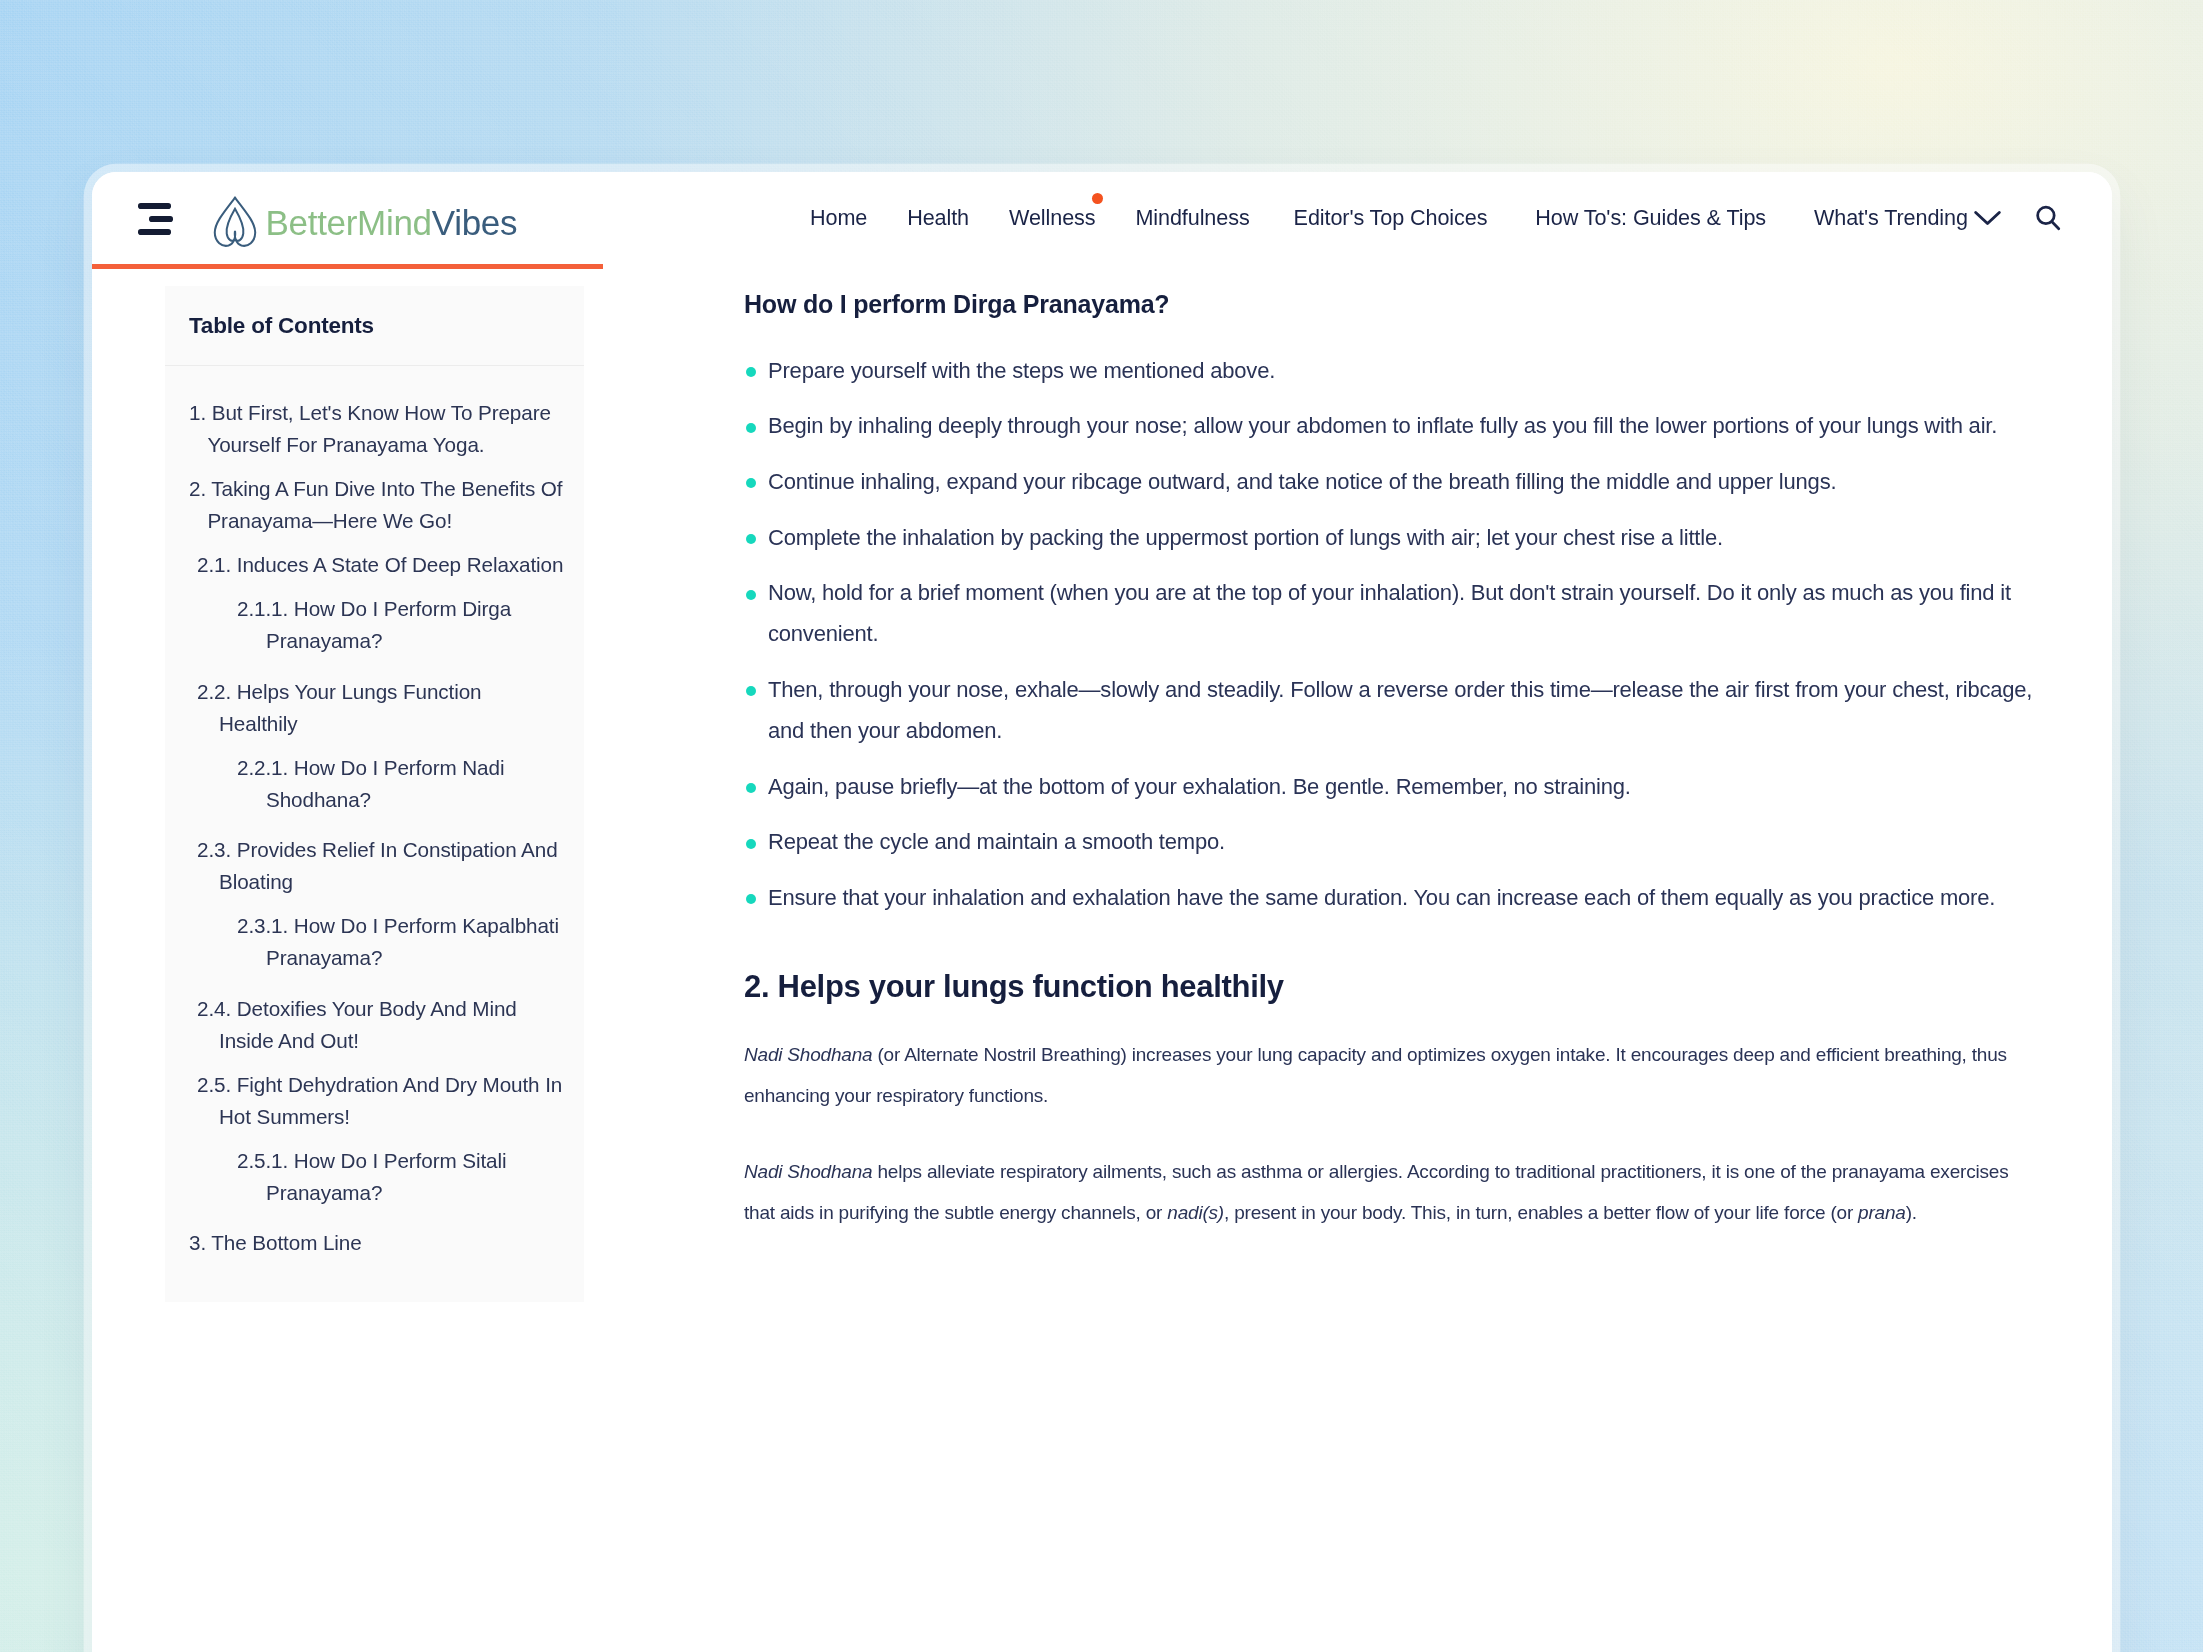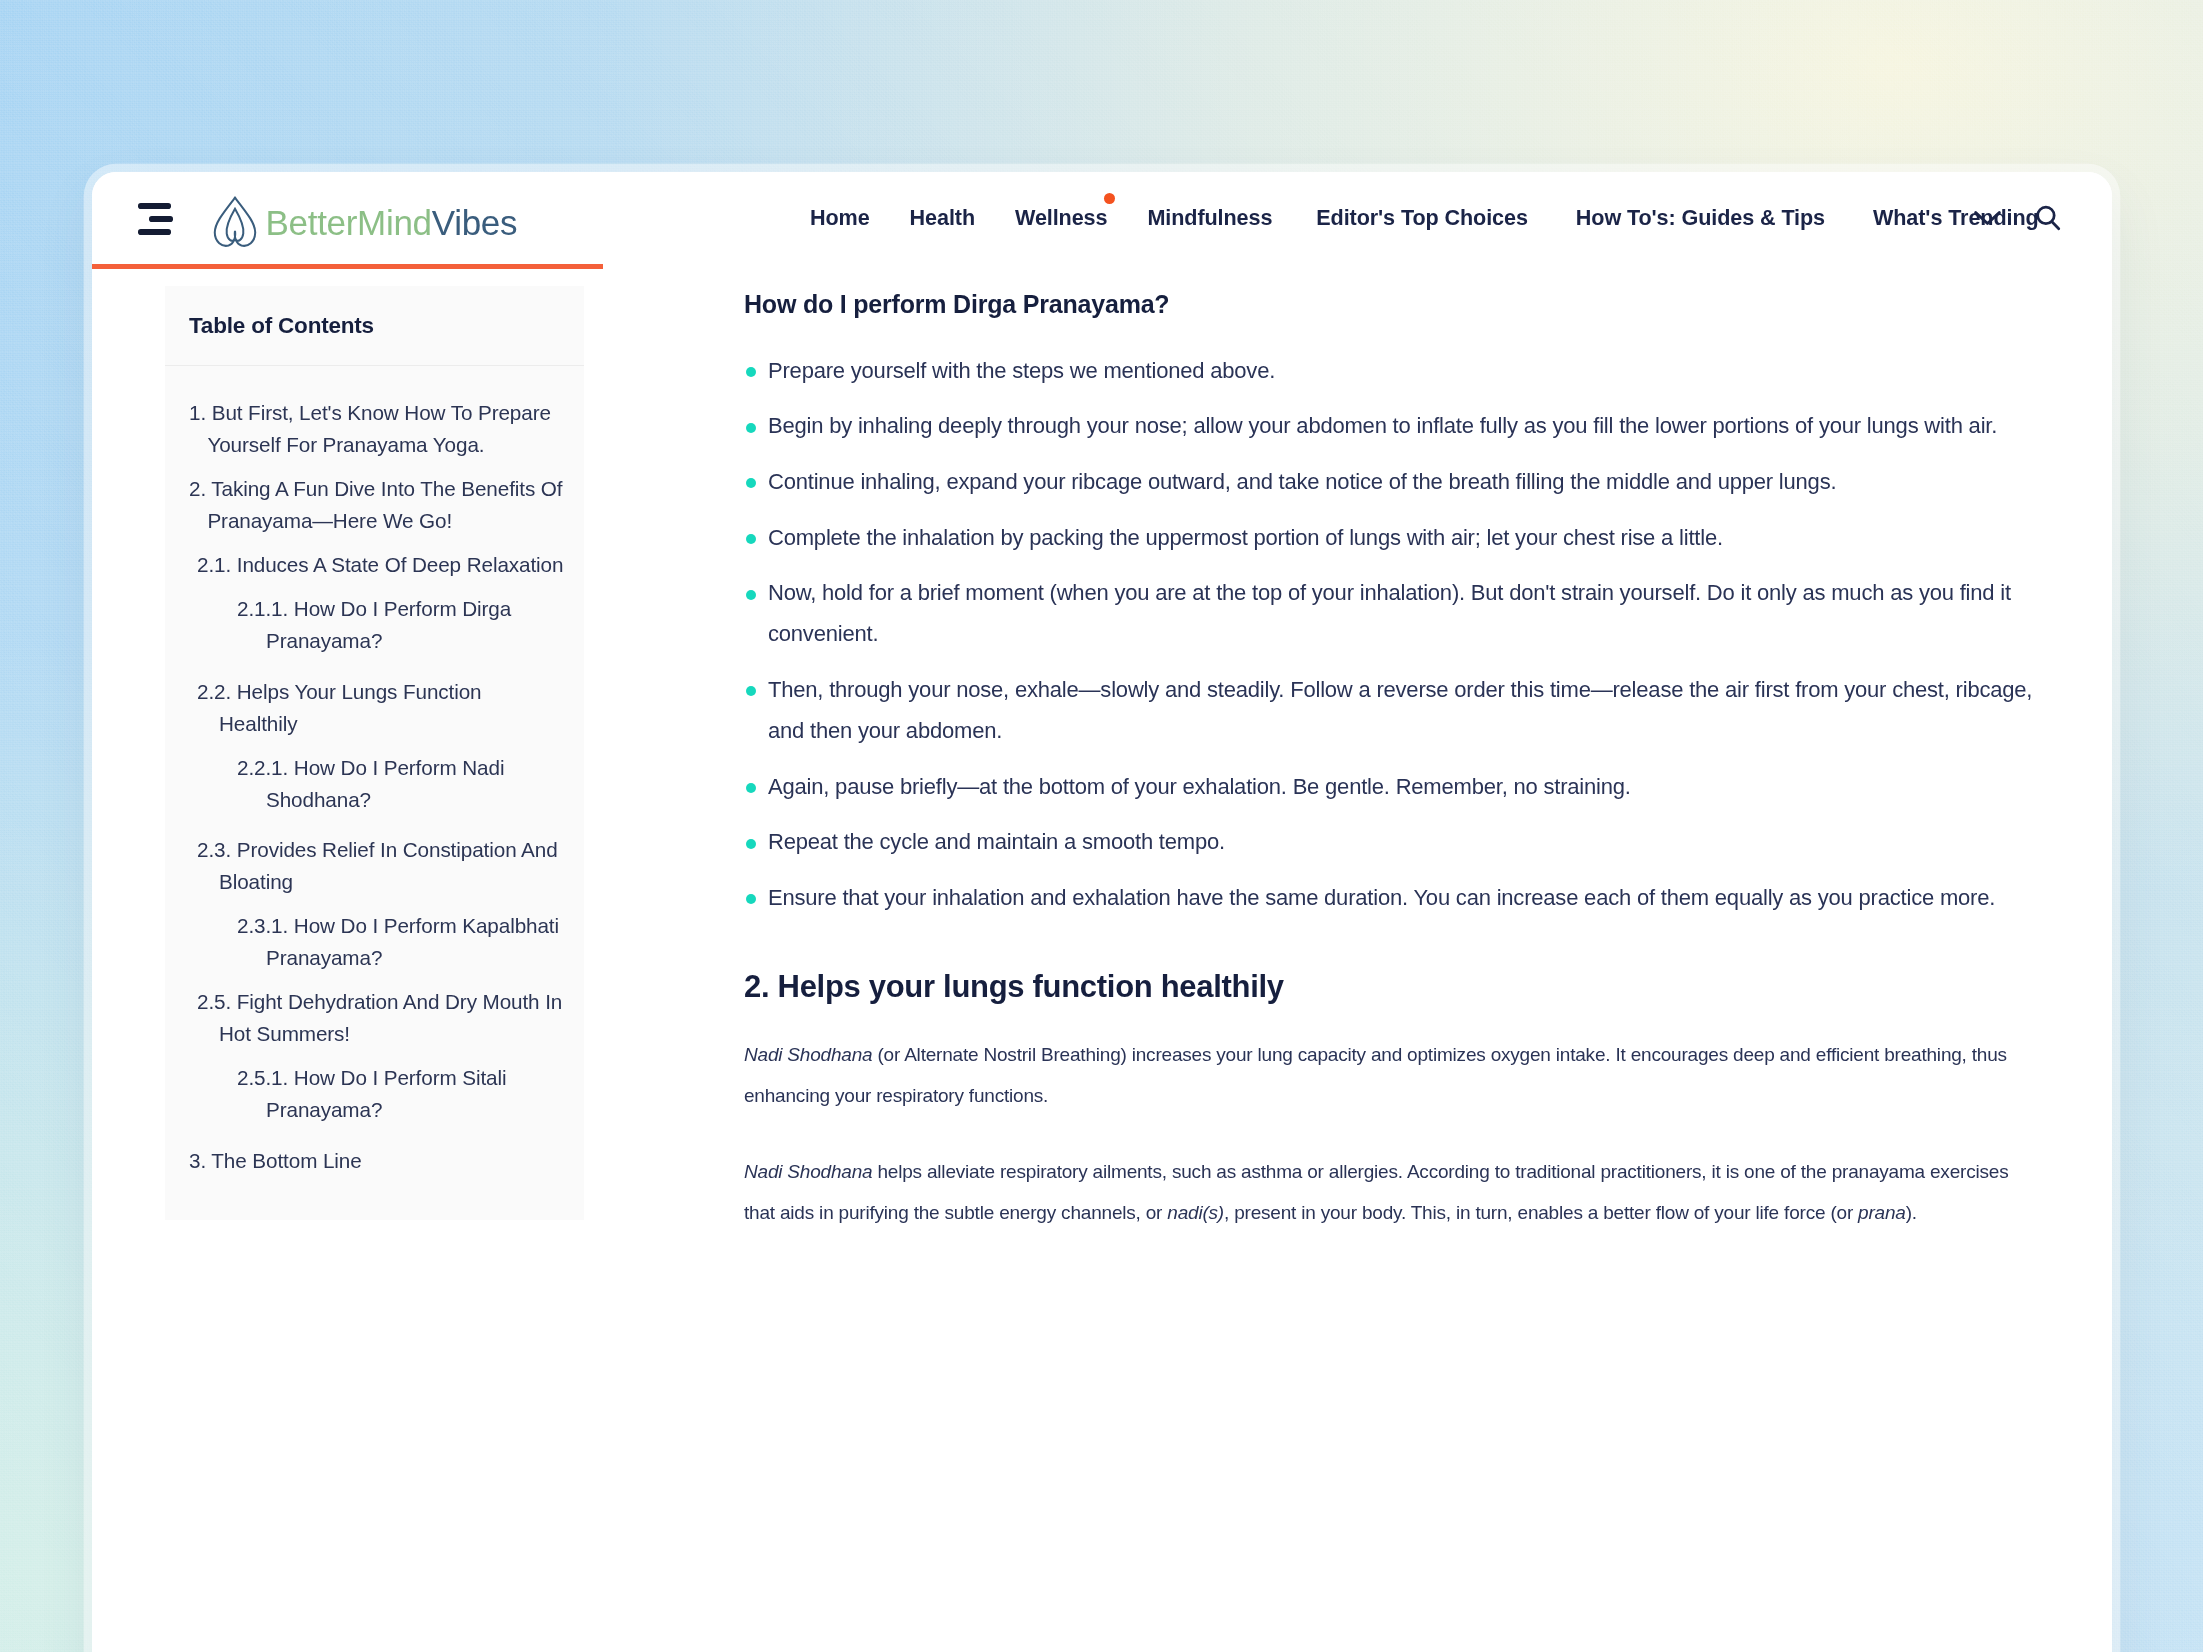--- a/index.html
+++ b/index.html
@@ -104,21 +104,21 @@
     left: 698px;
     top: 0;
     height: 92px;
     display: flex;
     align-items: center;
     gap: 0;
   }
   .nav-item {
     position: relative;
     font-size: 21.6px;
-    font-weight: bold;
+    font-weight: normal;
     color: #1b2447;
     white-space: nowrap;
     padding: 0 20px;
     cursor: pointer;
     letter-spacing: -0.1px;
   }
   .nav-item.wide { padding: 0 24px; }
   .nav-dot {
     position: absolute;
     right: 12px;
@@ -317,20 +317,21 @@
         </div>
         <div id="toc-list">
           <div class="toc-entry lvl1">1. But First, Let's Know How To Prepare Yourself For Pranayama Yoga.</div>
           <div class="toc-entry lvl1">2. Taking A Fun Dive Into The Benefits Of Pranayama—Here We Go!</div>
           <div class="toc-entry lvl2">2.1. Induces A State Of Deep Relaxation</div>
           <div class="toc-entry lvl3">2.1.1. How Do I Perform Dirga Pranayama?</div>
           <div class="toc-entry lvl2 gap">2.2. Helps Your Lungs Function Healthily</div>
           <div class="toc-entry lvl3">2.2.1. How Do I Perform Nadi Shodhana?</div>
           <div class="toc-entry lvl2 gap">2.3. Provides Relief In Constipation And Bloating</div>
           <div class="toc-entry lvl3">2.3.1. How Do I Perform Kapalbhati Pranayama?</div>
+          <div class="toc-entry lvl2 gap">2.4. Detoxifies Your Body And Mind Inside And Out!</div>
           <div class="toc-entry lvl2">2.5. Fight Dehydration And Dry Mouth In Hot Summers!</div>
           <div class="toc-entry lvl3">2.5.1. How Do I Perform Sitali Pranayama?</div>
           <div class="toc-entry lvl1 gap">3. The Bottom Line</div>
         </div>
       </div>
     </aside>
 
     <main id="article">
       <h3 id="article-question">How do I perform Dirga Pranayama?</h3>
 

